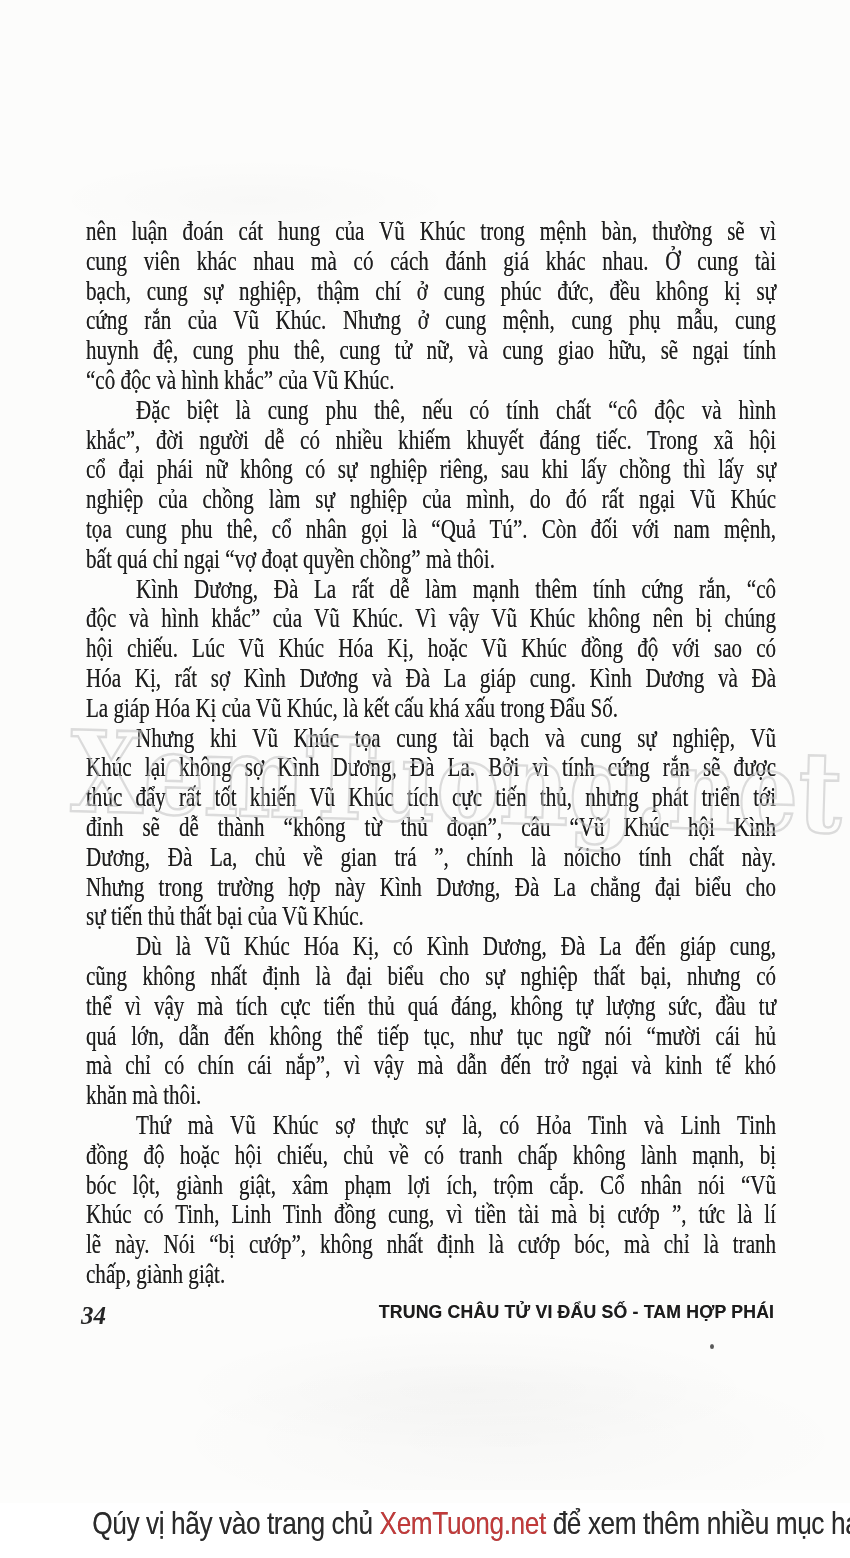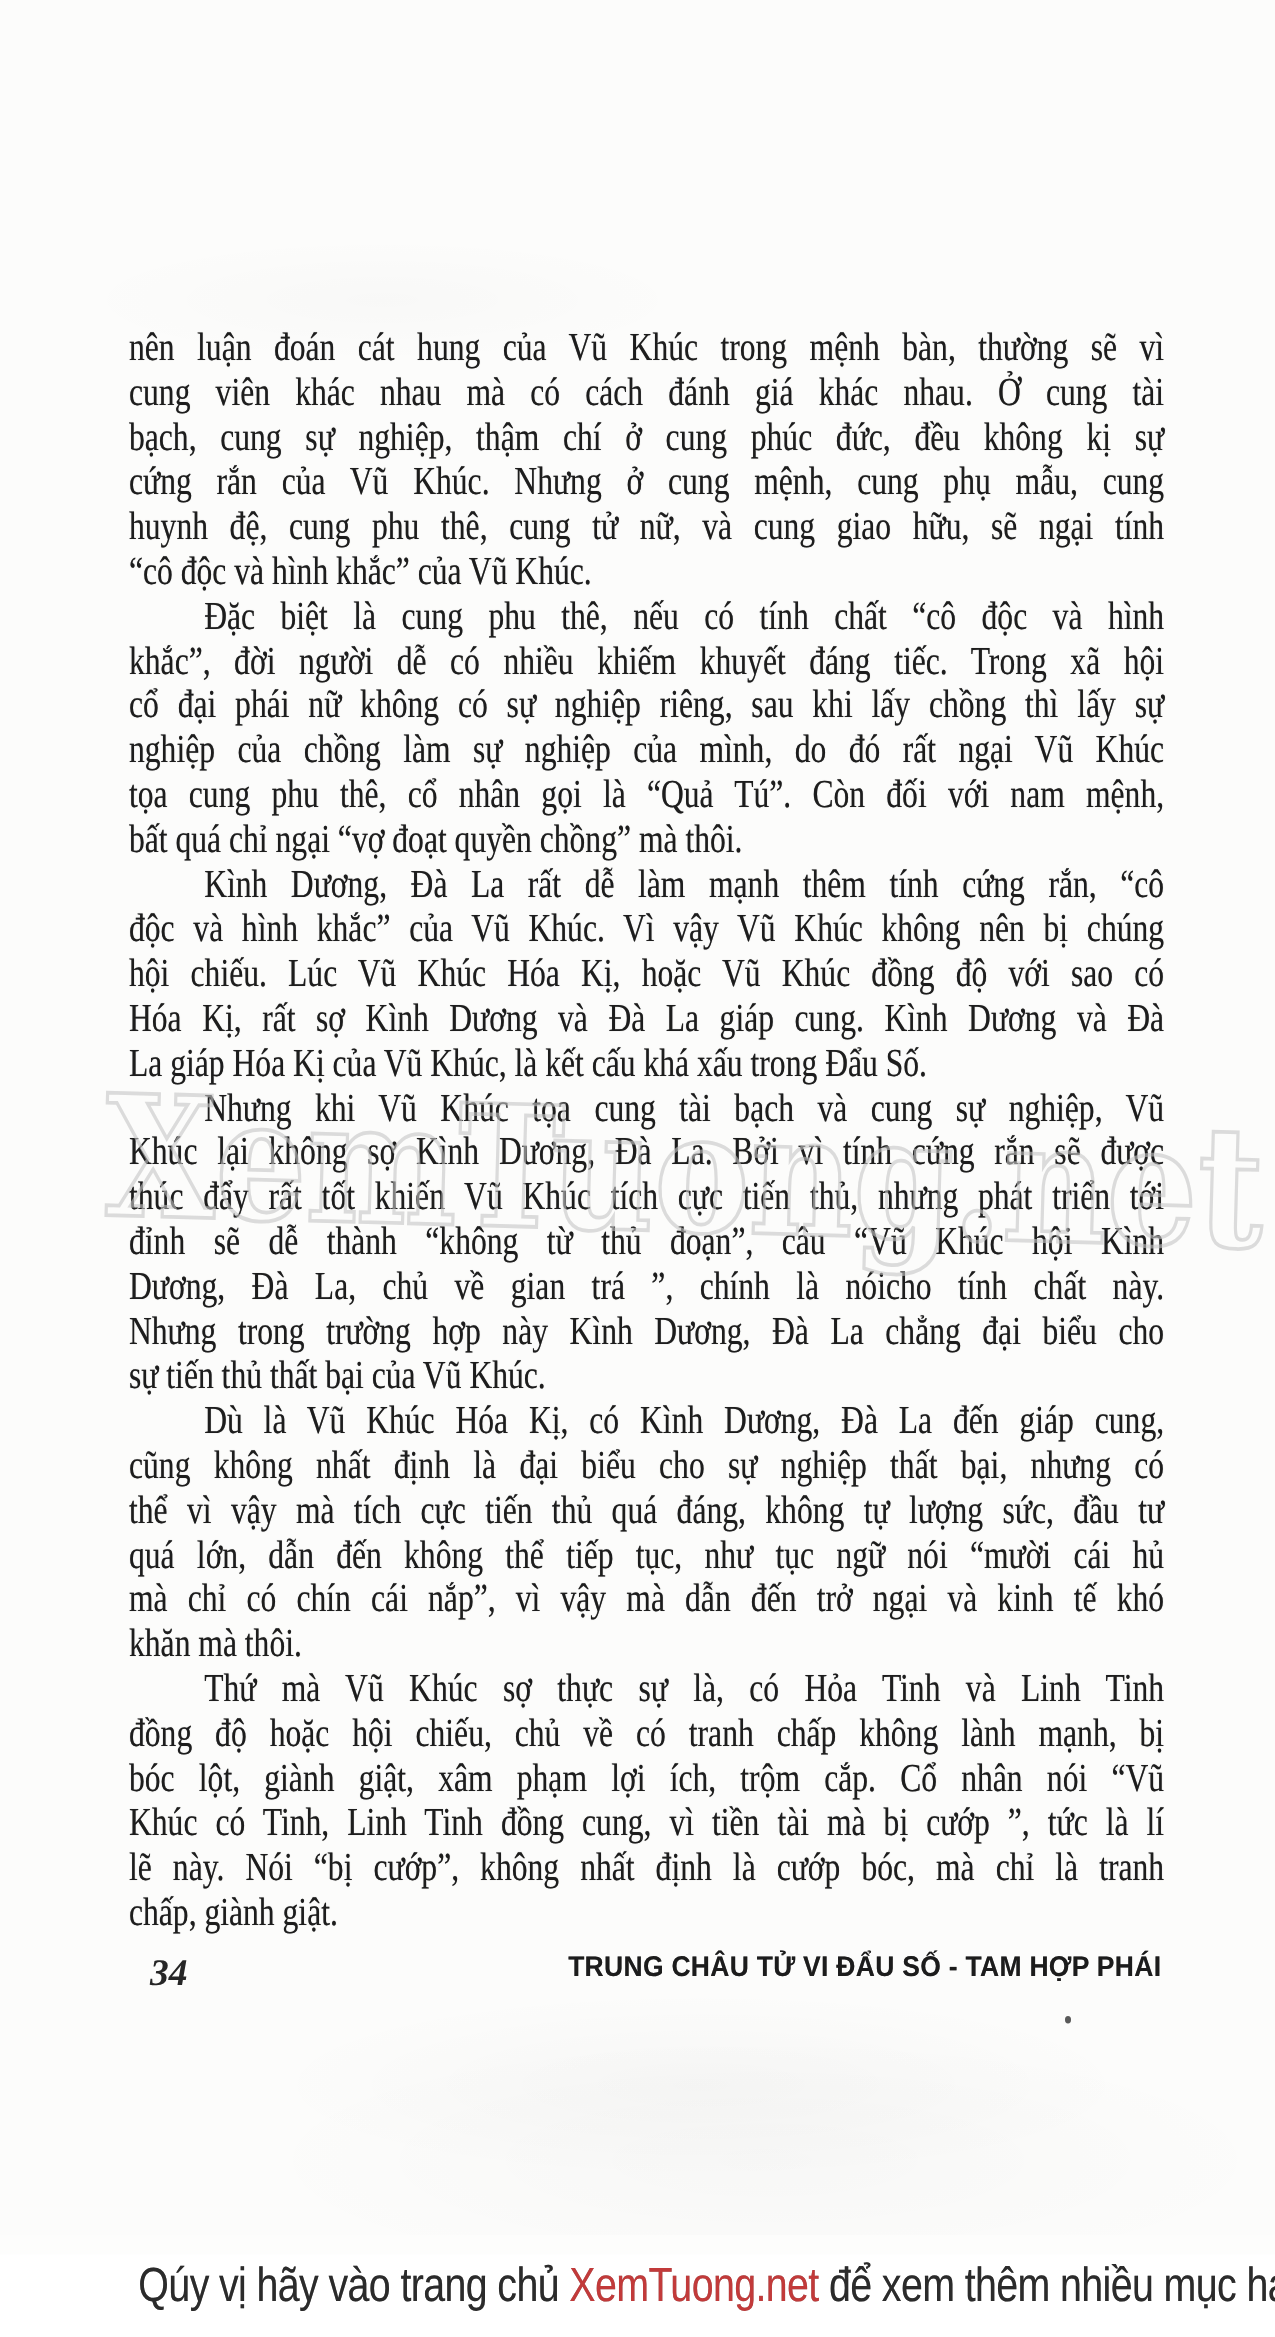--- a/index.html
+++ b/index.html
@@ -33,21 +33,21 @@
     position:absolute;left:70px;top:712px;
     font-family:"DejaVu Serif", serif;font-weight:700;
     font-size:112px;line-height:120px;white-space:nowrap;
     color:transparent;
     -webkit-text-stroke:2.5px #c6c6c6;
     opacity:0.6;
     transform:rotate(1.6deg) scaleX(0.85);transform-origin:0 50%;
     z-index:3;pointer-events:none;
   }
   .page-number{
-    position:absolute;left:100px;top:1302px;
+    position:absolute;left:81px;top:1302px;
     font-family:"Liberation Serif", serif;
     font-style:italic;font-weight:700;font-size:25px;color:#262626;
   }
   .running-title{
     position:absolute;right:76px;top:1301px;
     font-family:"Liberation Sans", sans-serif;
     font-weight:700;font-size:19px;letter-spacing:0.2px;color:#1c1c1c;
     transform:scaleX(0.93);transform-origin:100% 0;
     white-space:nowrap;
     text-shadow:0 0 0.4px rgba(0,0,0,0.5);

